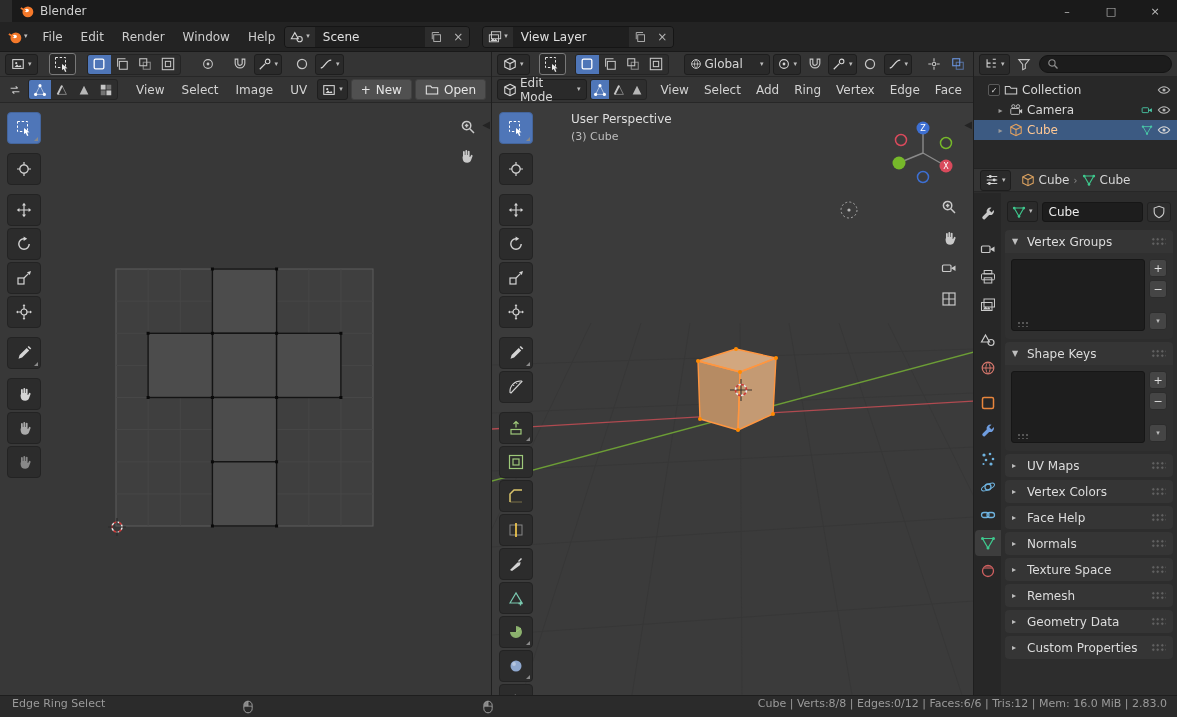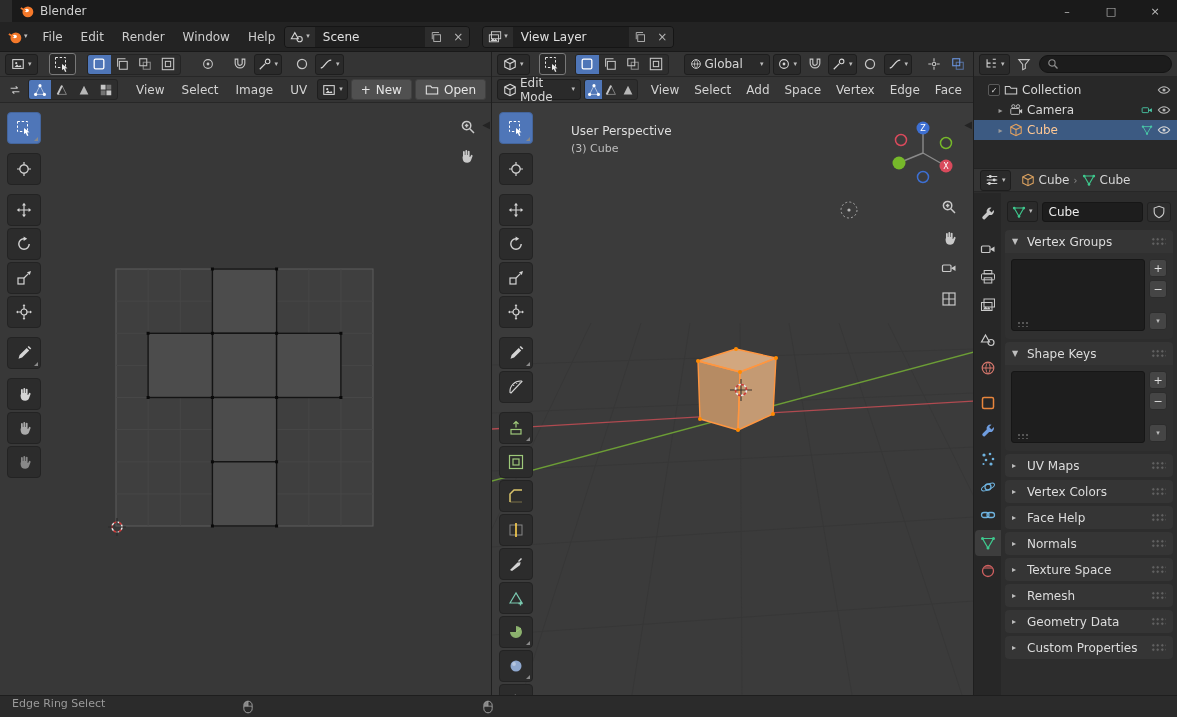--- a/index.html
+++ b/index.html
@@ -49,21 +49,21 @@
   .uv-canvas-bg{background:#383838}
   .vp-canvas-bg{background:#3b3b3b}
 
   .toolcol{position:absolute;left:7px;top:9px;display:flex;flex-direction:column;gap:2px;z-index:3}
   .tool{position:relative;width:34px;height:32px;background:#2c2c2c;border:1px solid #232323;border-radius:4px;display:flex;align-items:center;justify-content:center;color:#d4d4d4}
   .tool.active{background:#4f76b8;border-color:#44659c;color:#fff}
   .tool.sub::after{content:"";position:absolute;right:2px;bottom:2px;border-left:4px solid transparent;border-bottom:4px solid #8a8a8a}
   .tgap{height:5px;flex:none}
   .fbtn{position:absolute;width:22px;height:22px;display:flex;align-items:center;justify-content:center;color:#c9c9c9;z-index:3}
   .collapse-arrow{position:absolute;right:1px;top:16px;color:#242424;font-size:10px;z-index:3}
-  .overlay-txt{position:absolute;left:79px;top:21px;z-index:3;pointer-events:none}
+  .overlay-txt{position:absolute;left:79px;top:9px;z-index:3;pointer-events:none}
   .overlay-txt .l1{color:#dedede;font-size:12px}
   .overlay-txt .l2{color:#bdbdbd;font-size:11px;margin-top:4px}
 
   
   .outliner-hdr{height:25px;background:#343434;display:flex;align-items:center;gap:4px;padding:0 5px;border-bottom:1px solid #272727}
   .searchbox{flex:1;height:18px;background:#1c1c1c;border:1px solid #141414;border-radius:9px;display:flex;align-items:center;gap:4px;padding:0 7px;color:#8f8f8f}
   .searchbox input{background:transparent;border:none;outline:none;color:#ddd;width:70px;font-size:11px;font-family:inherit}
   .outliner-body{height:91px;background:#282828;padding-top:3px;overflow:hidden}
   .orow{height:20px;display:flex;align-items:center;gap:4px;padding:0 6px;color:#d8d8d8}
   .orow.selected{background:#3c5a82}
@@ -724,21 +724,21 @@
           </div>
         <div class="bg-btn">
             <svg class="ic14">
               <use href="#i-facesel"></use>
             </svg>
           </div>
       </div>
       <div class="menu-label" style="padding:0 6px;margin-left:4px">View</div>
       <div class="menu-label" style="padding:0 6px">Select</div>
       <div class="menu-label" style="padding:0 6px">Add</div>
-      <div class="menu-label" style="padding:0 6px">Space</div>
+      <div class="menu-label" style="padding:0 6px">Ring</div>
       <div class="menu-label" style="padding:0 6px">Vertex</div>
       <div class="menu-label" style="padding:0 6px">Edge</div>
       <div class="menu-label" style="padding:0 6px">Face</div>
     </div>
     <div class="canvas vp-canvas-bg">
       <svg width="482" height="592" style="position:absolute;left:0;top:0">
         <g stroke="#343434" opacity=".55" fill="none">
           <path d="M-80 592L99 220M30 592L149 220M140 592L198 220M250 592L248 220M360 592L297 220M470 592L347 220M580 592L396 220"></path>
           <path d="M0 262L482 246M0 310L482 290M0 368L482 344M0 444L482 414M0 532L482 498"></path>
         </g>
@@ -1178,15 +1178,16 @@
   </div>
 
   <div class="statusbar">
     <span class="sleft">Edge Ring Select</span>
     <svg class="mousehint" style="left:243px;width:10px;height:14px">
         <use href="#i-mouse"></use>
       </svg>
     <svg class="mousehint" style="left:483px;width:10px;height:14px">
         <use href="#i-mouse"></use>
       </svg>
+    <span class="sright">Cube | Verts:8/8 | Edges:0/12 | Faces:6/6 | Tris:12 | Mem: 16.0 MiB | 2.83.0</span>
   </div>
 
 </div>
 
 </body></html>

